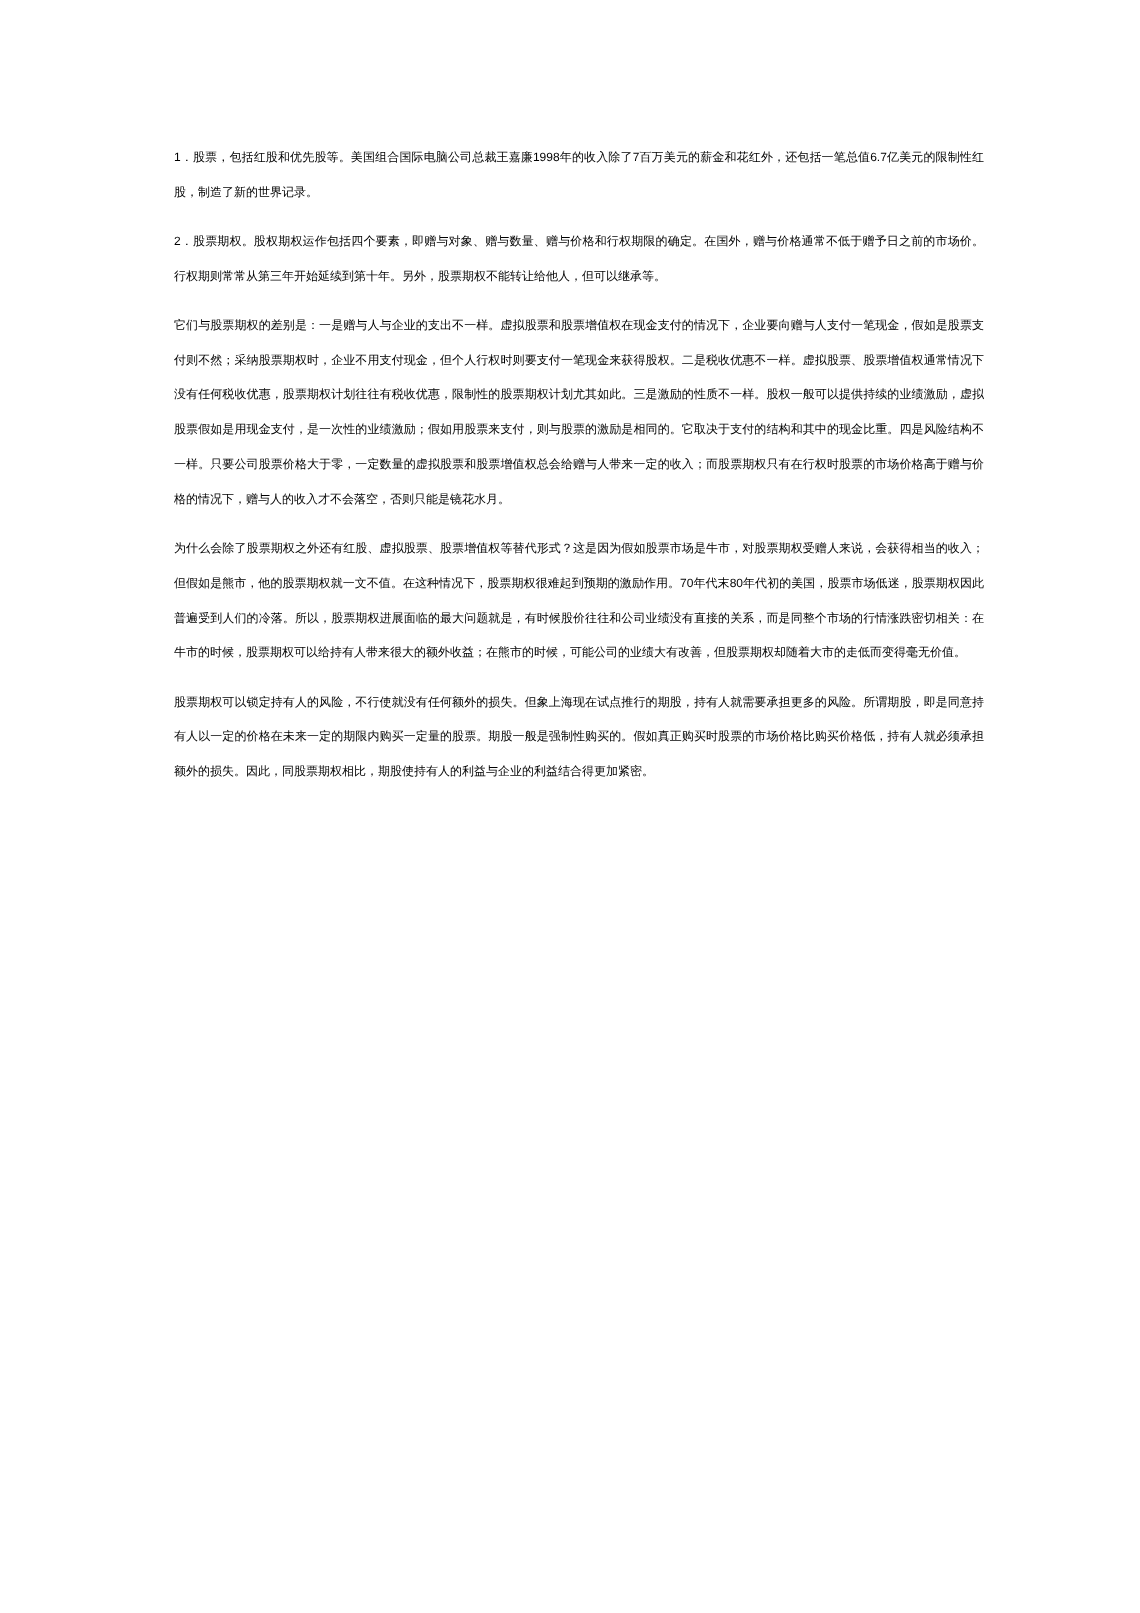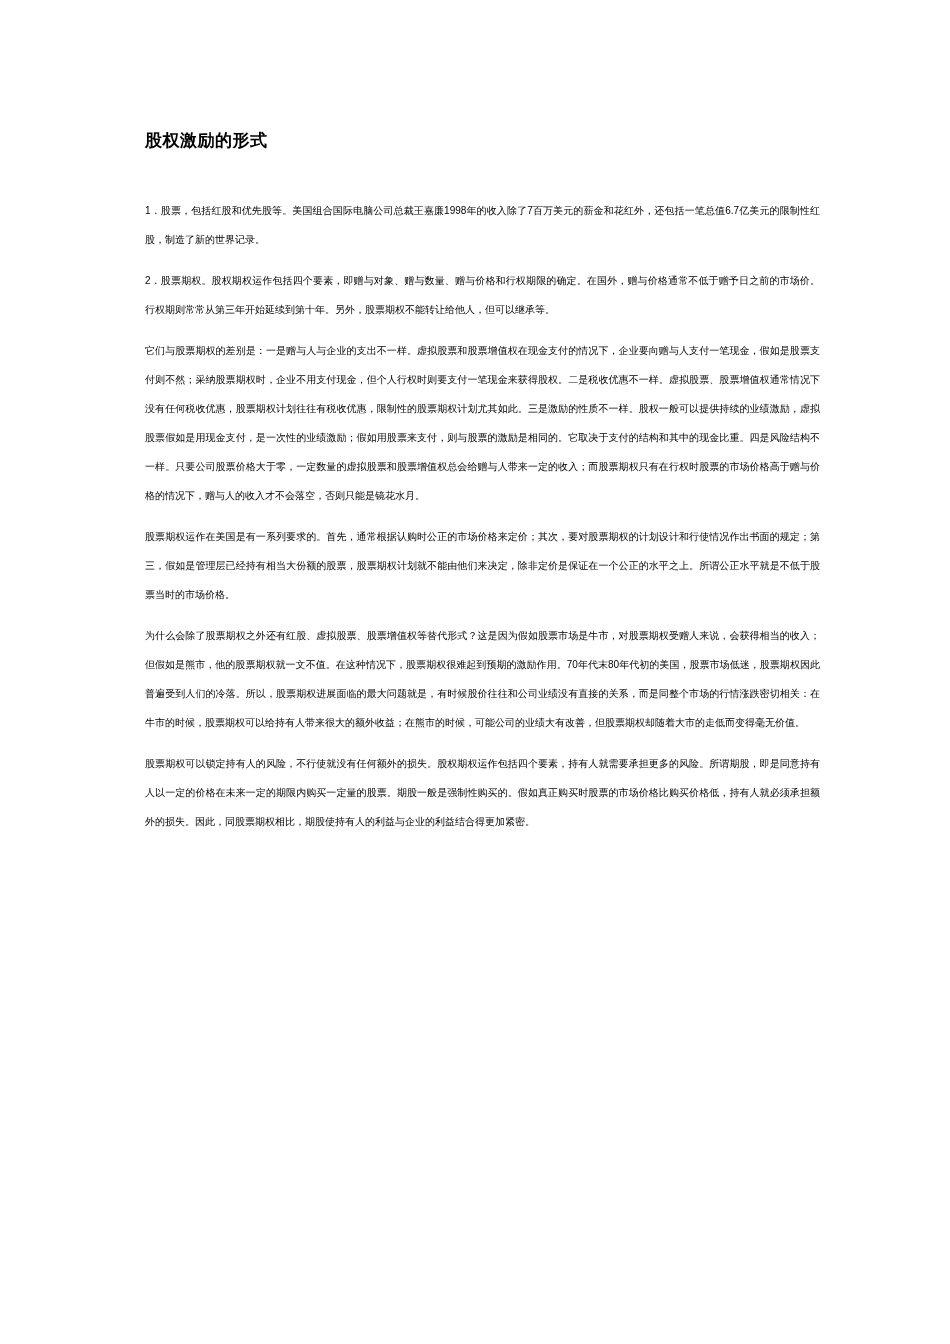--- a/index.html
+++ b/index.html
@@ -40,25 +40,23 @@
       word-break: break-all;
     }
     .section { margin: 0; }
   </style>
 </head>
 <body>
 
 <div class="page">
 
   <div class="section">
-    <div class="doc-heading first">股权激励的形式</div>
     <p class="doc-para">1．股票，包括红股和优先股等。美国组合国际电脑公司总裁王嘉廉1998年的收入除了7百万美元的薪金和花红外，还包括一笔总值6.7亿美元的限制性红股，制造了新的世界记录。</p>
     <p class="doc-para">2．股票期权。股权期权运作包括四个要素，即赠与对象、赠与数量、赠与价格和行权期限的确定。在国外，赠与价格通常不低于赠予日之前的市场价。行权期则常常从第三年开始延续到第十年。另外，股票期权不能转让给他人，但可以继承等。</p>
     <p class="doc-para">它们与股票期权的差别是：一是赠与人与企业的支出不一样。虚拟股票和股票增值权在现金支付的情况下，企业要向赠与人支付一笔现金，假如是股票支付则不然；采纳股票期权时，企业不用支付现金，但个人行权时则要支付一笔现金来获得股权。二是税收优惠不一样。虚拟股票、股票增值权通常情况下没有任何税收优惠，股票期权计划往往有税收优惠，限制性的股票期权计划尤其如此。三是激励的性质不一样。股权一般可以提供持续的业绩激励，虚拟股票假如是用现金支付，是一次性的业绩激励；假如用股票来支付，则与股票的激励是相同的。它取决于支付的结构和其中的现金比重。四是风险结构不一样。只要公司股票价格大于零，一定数量的虚拟股票和股票增值权总会给赠与人带来一定的收入；而股票期权只有在行权时股票的市场价格高于赠与价格的情况下，赠与人的收入才不会落空，否则只能是镜花水月。</p>
   </div>
 
   <div class="section">
-    <p class="doc-para">股票期权运作在美国是有一系列要求的。首先，通常根据认购时公正的市场价格来定价；其次，要对股票期权的计划设计和行使情况作出书面的规定；第三，假如是管理层已经持有相当大份额的股票，股票期权计划就不能由他们来决定，除非定价是保证在一个公正的水平之上。所谓公正水平就是不低于股票当时的市场价格。</p>
     <p class="doc-para">为什么会除了股票期权之外还有红股、虚拟股票、股票增值权等替代形式？这是因为假如股票市场是牛市，对股票期权受赠人来说，会获得相当的收入；但假如是熊市，他的股票期权就一文不值。在这种情况下，股票期权很难起到预期的激励作用。70年代末80年代初的美国，股票市场低迷，股票期权因此普遍受到人们的冷落。所以，股票期权进展面临的最大问题就是，有时候股价往往和公司业绩没有直接的关系，而是同整个市场的行情涨跌密切相关：在牛市的时候，股票期权可以给持有人带来很大的额外收益；在熊市的时候，可能公司的业绩大有改善，但股票期权却随着大市的走低而变得毫无价值。</p>
-    <p class="doc-para">股票期权可以锁定持有人的风险，不行使就没有任何额外的损失。股权期权运作包括四个要素，持有人就需要承担更多的风险。所谓期股，即是同意持有人以一定的价格在未来一定的期限内购买一定量的股票。期股一般是强制性购买的。假如真正购买时股票的市场价格比购买价格低，持有人就必须承担额外的损失。因此，同股票期权相比，期股使持有人的利益与企业的利益结合得更加紧密。</p>
+    <p class="doc-para">股票期权可以锁定持有人的风险，不行使就没有任何额外的损失。但象上海现在试点推行的期股，持有人就需要承担更多的风险。所谓期股，即是同意持有人以一定的价格在未来一定的期限内购买一定量的股票。期股一般是强制性购买的。假如真正购买时股票的市场价格比购买价格低，持有人就必须承担额外的损失。因此，同股票期权相比，期股使持有人的利益与企业的利益结合得更加紧密。</p>
   </div>
 
 </div>
 
 </body></html>

